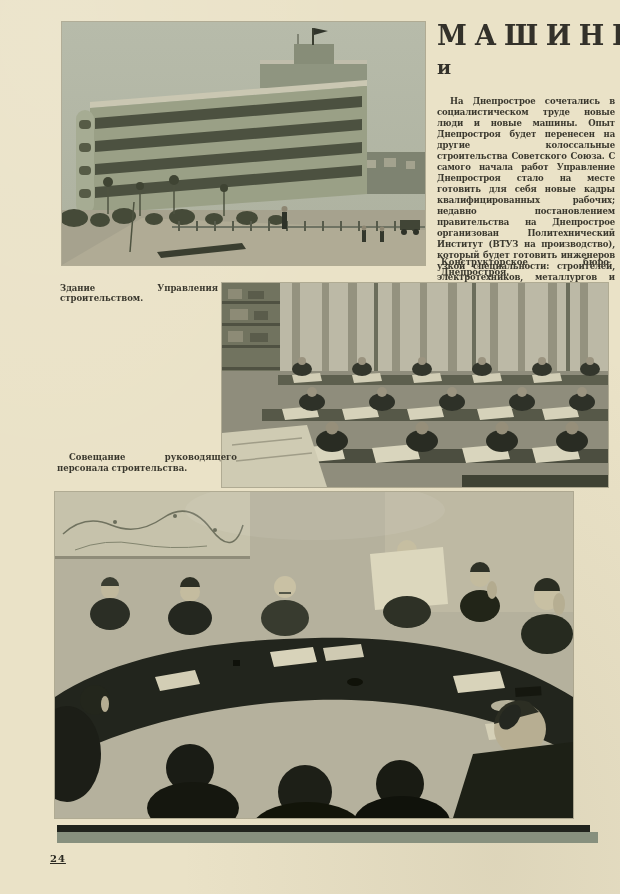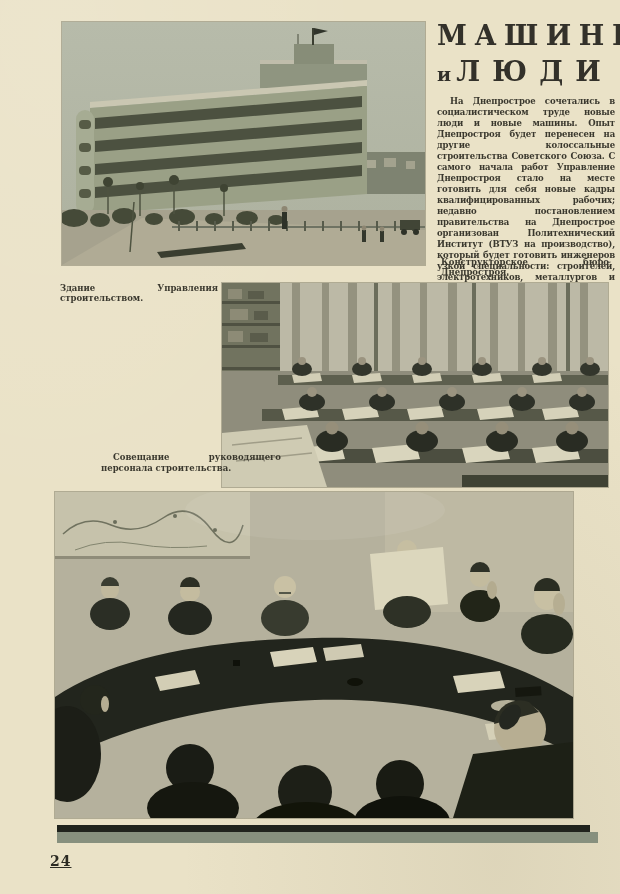--- a/index.html
+++ b/index.html
@@ -21,42 +21,41 @@
   .title-word { font-size:27px; font-weight:bold; letter-spacing:0.45em; }
 
   .body-text {
     position:absolute; left:437px; top:96px; width:178px;
     font-size:8.5px; font-weight:bold; line-height:11px;
     text-align:justify; text-indent:13px; letter-spacing:-0.15px; color:#3a382e;
   }
   .caption { font-size:8.5px; font-weight:bold; color:#3a382e; }
   .caption-bureau { position:absolute; left:441px; top:257px; width:168px; text-align:justify; text-align-last:justify; }
   .caption-building { position:absolute; left:60px; top:283px; width:158px; text-align:justify; text-align-last:justify; }
-  .caption-meeting { position:absolute; left:57px; top:452px; width:180px; text-align:justify; text-indent:12px; line-height:11px;margin-left:44px; }
+  .caption-meeting { position:absolute; left:57px; top:452px; width:180px; text-align:justify; text-indent:12px; line-height:11px; }
 
   .photo-building { left:62px; top:22px; width:363px; height:243px; }
   .photo-bureau { left:222px; top:283px; width:386px; height:204px; }
   .photo-meeting { left:55px; top:492px; width:518px; height:326px; }
 
   .footer-bar { position:absolute; left:57px; top:825px; width:541px; }
   .bar-dark { width:533px; height:7px; }
   .bar-green { width:541px; height:11px; }
 
-  .page-number { position:absolute; left:50px; top:853px; font-size:14px; font-weight:bold; letter-spacing:1px; color:#2b2a22;text-decoration:underline; }
+  .page-number { position:absolute; left:50px; top:853px; font-size:10px; font-weight:bold; letter-spacing:1px; color:#2b2a22;text-decoration:underline; }
 </style>
 </head>
 <body>
 
 <div class="page">
 
   <div class="masthead">
     <div class="title-line1">МАШИНЫ</div>
     <div class="title-line2">
       <span class="title-small">и</span>
-      <span class="title-word">ЛЮДИ</span>
     </div>
   </div>
 
   <div class="body-text">На Днепрострое сочетались в социалистическом труде новые люди и новые машины. Опыт Днепростроя будет перенесен на другие колоссальные строительства Советского Союза. С самого начала работ Управление Днепростроя стало на месте готовить для себя новые кадры квалифицированных рабочих; недавно постановлением правительства на Днепрострое организован Политехнический Институт (ВТУЗ на производство), который будет готовить инженеров узкой специальности: строителей, электротехников, металлургов и химиков.</div>
 
   <div class="photo photo-building">
     <svg width="363" height="243" viewBox="0 0 363 243" preserveAspectRatio="none">
       <defs>
         <linearGradient id="sky" x1="0" y1="0" x2="0" y2="1">
           <stop offset="0" stop-color="#b7bbaa"></stop>

